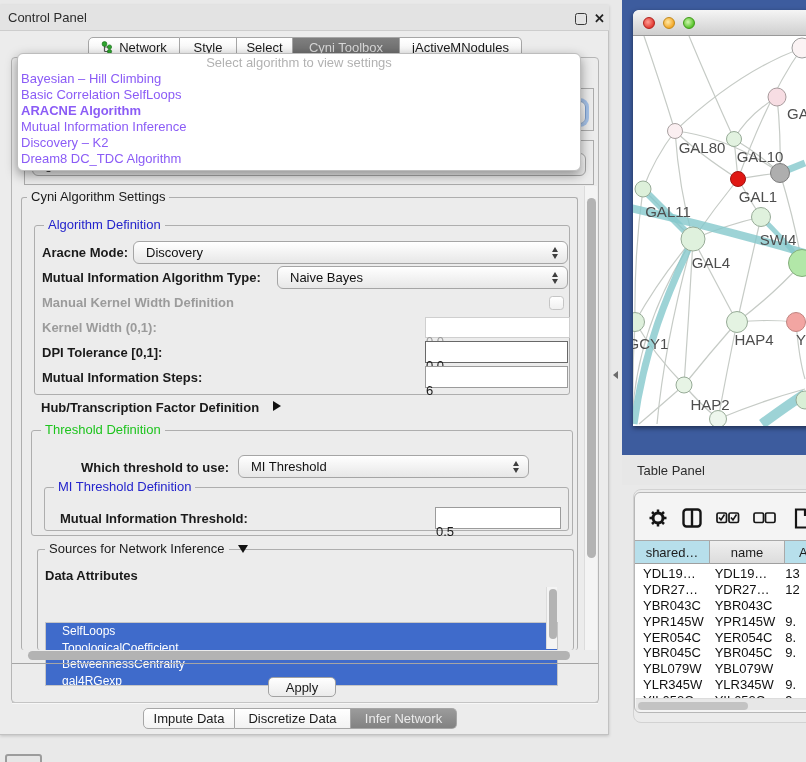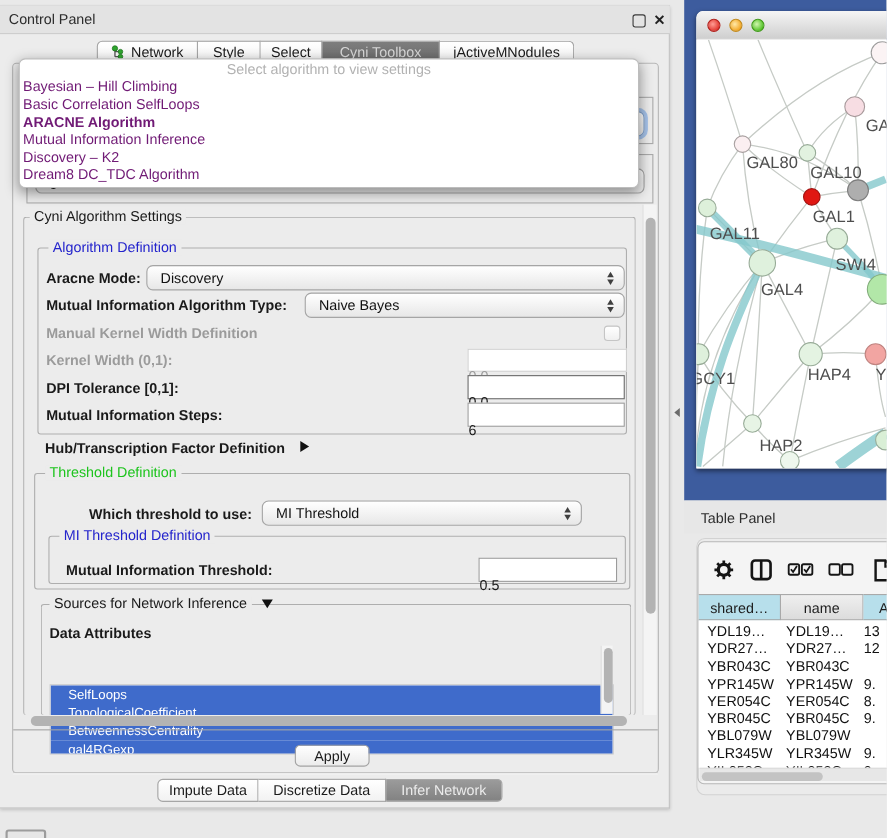--- a/index.html
+++ b/index.html
@@ -68,21 +68,21 @@
   .sb-thumb-h{position:absolute;background:#b3b3b3;border-radius:5px;}
   
   .push-btn{position:absolute;border:1px solid #a2a2a2;border-radius:5px;background:linear-gradient(#ffffff,#ebebeb);
             font-size:13px;text-align:center;box-sizing:border-box;}
   .groove{position:absolute;height:0;border-top:1px solid #c4c4c4;border-bottom:1px solid #f7f7f7;}
   
   .popup{position:absolute;left:17px;top:53px;width:564px;height:118px;background:#fff;
          border:1px solid #bdbdbd;border-radius:6px;box-shadow:0 4px 12px rgba(0,0,0,.4);
          box-sizing:border-box;z-index:60;overflow:hidden;}
   .popup .prompt{height:17px;line-height:17px;text-align:center;color:#b2b2b2;font-size:13px;}
-  .popup .item{height:16px;line-height:16px;padding-left:3px;font-size:13px;color:#701a75;white-space:nowrap;}
+  .popup .item{height:16px;line-height:16px;padding-left:3px;font-size:13px;color:#8b5cf6;white-space:nowrap;}
   
   .desktop{position:absolute;left:622px;top:0;width:184px;height:455px;background:#3d5c9e;}
   .net-window{position:absolute;left:633px;top:10px;width:200px;height:416px;background:#fff;
               border-radius:6px 6px 0 0;box-shadow:0 2px 5px rgba(0,0,0,.5);overflow:hidden;}
   .net-titlebar{position:absolute;left:0;top:0;width:100%;height:26px;
                 background:linear-gradient(#f5f5f5,#cfcfcf);border-bottom:1px solid #999;box-sizing:border-box;
                 border-radius:6px 6px 0 0;}
   .tl{position:absolute;top:7px;width:12px;height:12px;border-radius:50%;box-sizing:border-box;}
   .tl.red{left:10px;background:radial-gradient(circle at 4px 4px,#ff9d94,#e23b33 70%);border:1px solid #b0201c;}
   .tl.yellow{left:30px;background:radial-gradient(circle at 4px 4px,#ffe9a8,#f3a828 70%);border:1px solid #c28a1c;}

